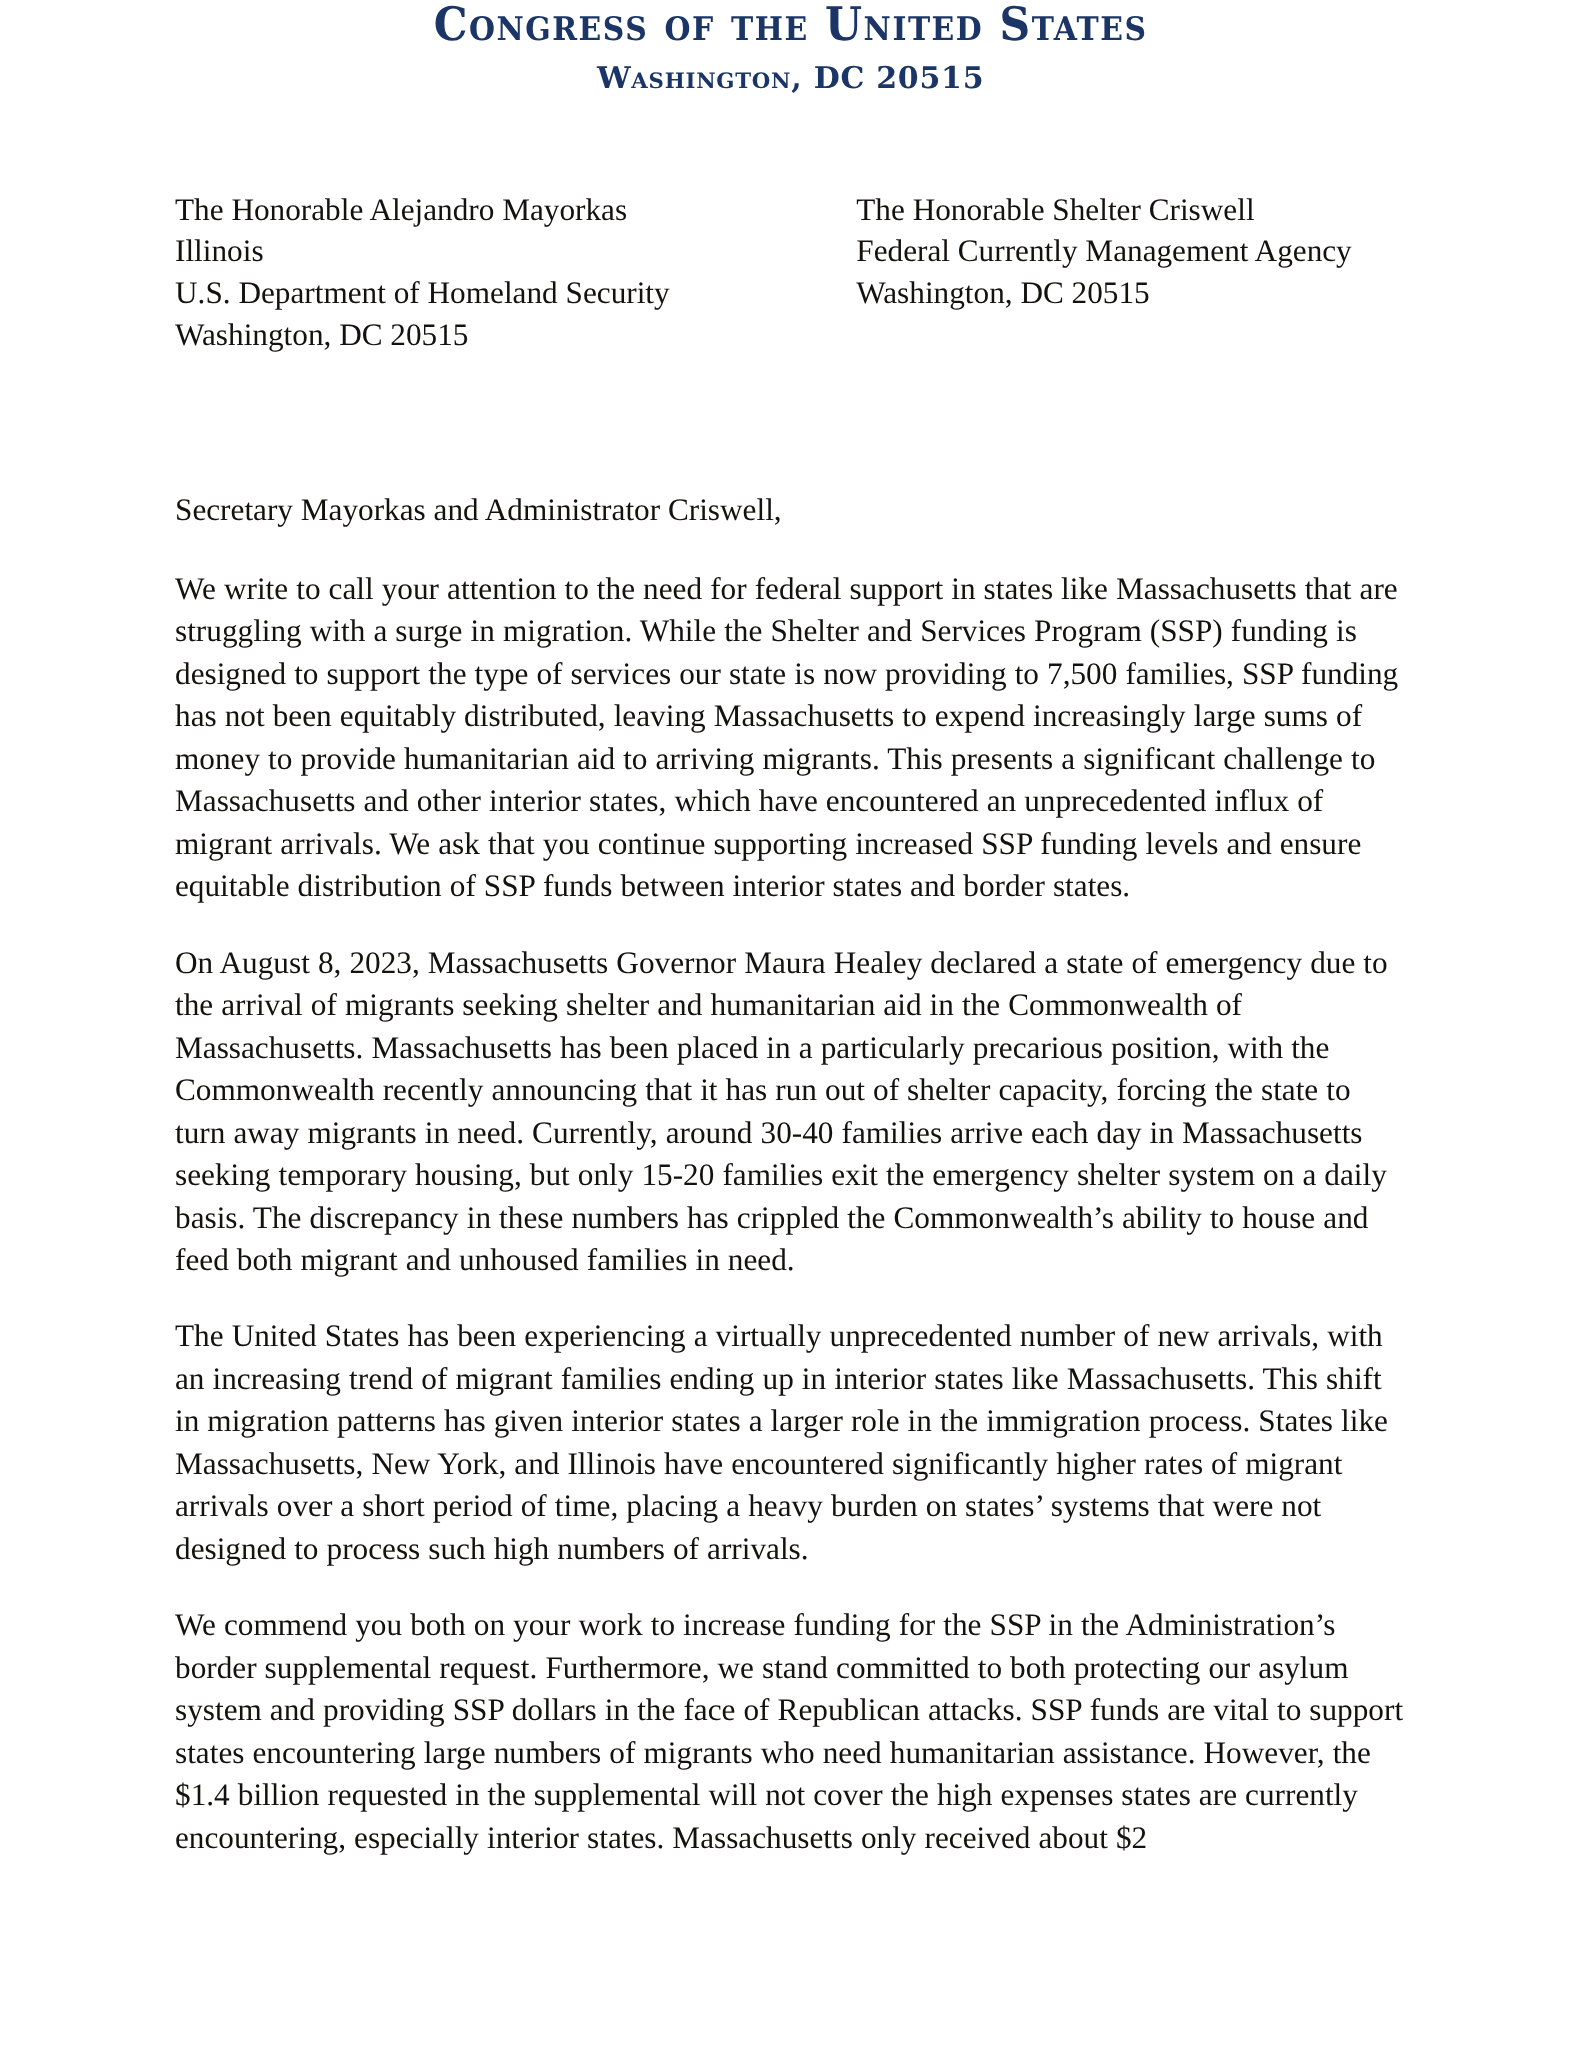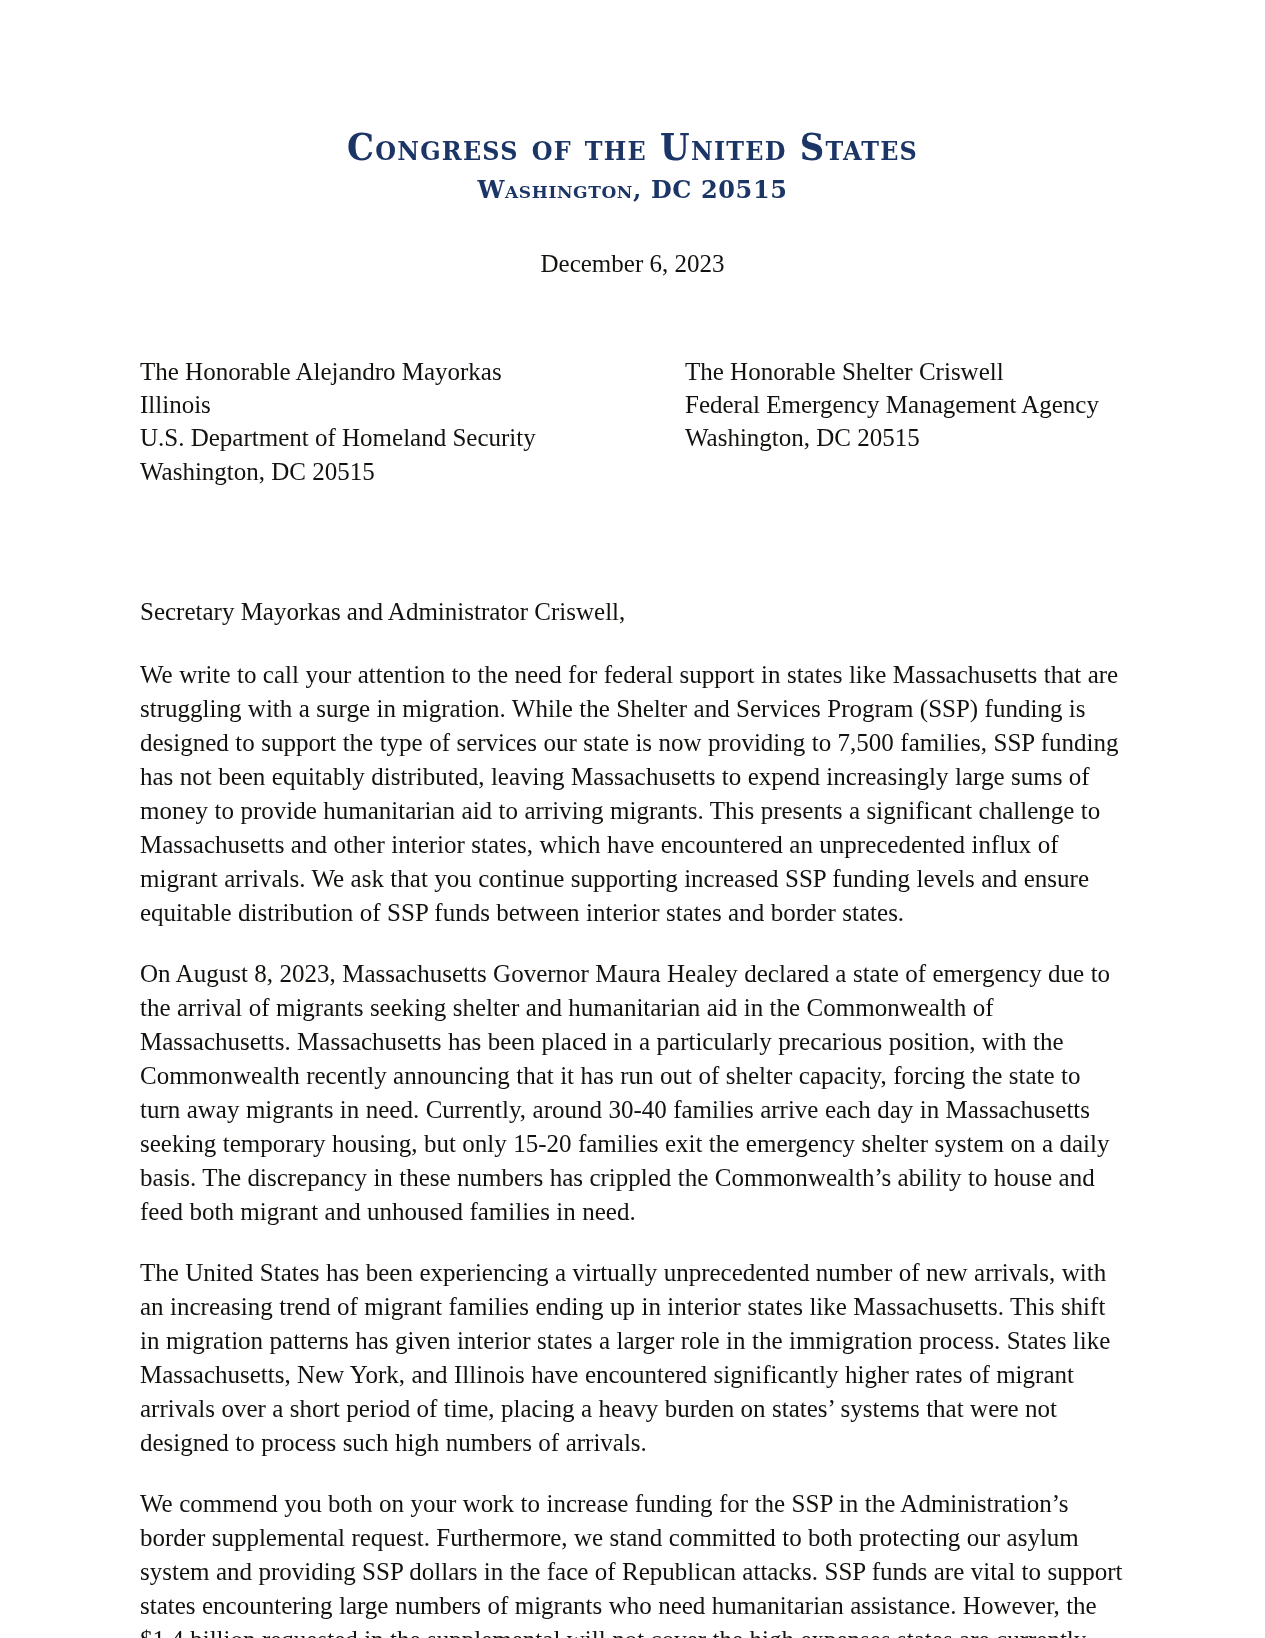--- a/index.html
+++ b/index.html
@@ -20,21 +20,20 @@
     position: relative;
     width: 1265px;
     height: 1638px;
     background: #ffffff;
     box-sizing: border-box;
     padding: 0 140px;
   }
 
   
   .letterhead {
-    padding-top: 128px;
     text-align: center;
     color: #1d3461;
   }
   .letterhead-title {
     font-family: "DejaVu Serif", "Liberation Serif", serif;
     font-weight: 700;
     font-size: 37px;
     letter-spacing: 1.2px;
     line-height: 1.08;
     color: #1b3566;
@@ -93,34 +92,33 @@
 </head>
 <body>
 
 <div class="page">
 
   <div class="letterhead">
     <div class="letterhead-title">Congress of the United States</div>
     <div class="letterhead-sub">Washington, DC 20515</div>
   </div>
 
-  <div class="date-line">December 6, 2023</div>
 
   <div class="addresses">
 
     <div class="address-block left">
       <div class="address-line">The Honorable Alejandro Mayorkas</div>
       <div class="address-line">Illinois</div>
       <div class="address-line">U.S. Department of Homeland Security</div>
       <div class="address-line">Washington, DC 20515</div>
     </div>
 
     <div class="address-block right">
       <div class="address-line">The Honorable Shelter Criswell</div>
-      <div class="address-line">Federal Emergency Management Agency</div>
+      <div class="address-line">Federal Currently Management Agency</div>
       <div class="address-line">Washington, DC 20515</div>
     </div>
 
   </div>
 
   <div class="salutation">Secretary Mayorkas and Administrator Criswell,</div>
 
   <div class="body-copy">
     <p class="body-par">We write to call your attention to the need for federal support in states like Massachusetts that are struggling with a surge in migration. While the Shelter and Services Program (SSP) funding is designed to support the type of services our state is now providing to 7,500 families, SSP funding has not been equitably distributed, leaving Massachusetts to expend increasingly large sums of money to provide humanitarian aid to arriving migrants. This presents a significant challenge to Massachusetts and other interior states, which have encountered an unprecedented influx of migrant arrivals. We ask that you continue supporting increased SSP funding levels and ensure equitable distribution of SSP funds between interior states and border states.</p>
     <p class="body-par">On August 8, 2023, Massachusetts Governor Maura Healey declared a state of emergency due to the arrival of migrants seeking shelter and humanitarian aid in the Commonwealth of Massachusetts. Massachusetts has been placed in a particularly precarious position, with the Commonwealth recently announcing that it has run out of shelter capacity, forcing the state to turn away migrants in need. Currently, around 30-40 families arrive each day in Massachusetts seeking temporary housing, but only 15-20 families exit the emergency shelter system on a daily basis. The discrepancy in these numbers has crippled the Commonwealth’s ability to house and feed both migrant and unhoused families in need.</p>

